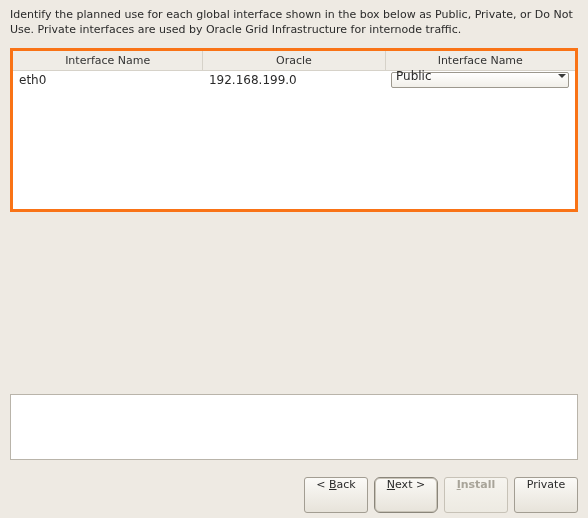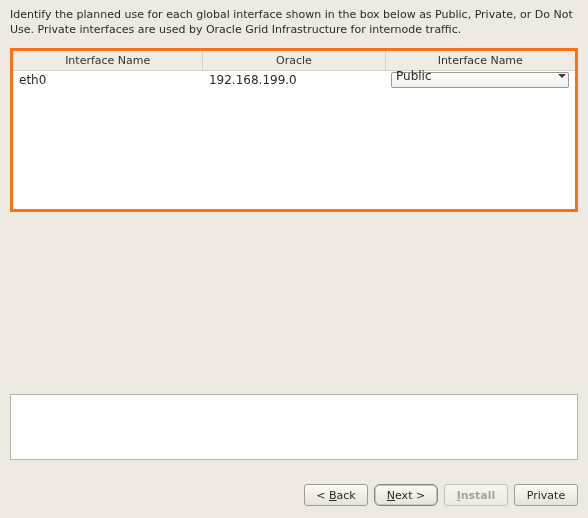--- a/index.html
+++ b/index.html
@@ -99,28 +99,27 @@
     height: 38px;
     box-sizing: border-box;
     display: flex;
     align-items: center;
     justify-content: flex-end;
     padding: 0 10px 8px 10px;
     gap: 6px;
   }
   .btn {
     min-width: 64px;
-    height: 22px;
+    height: 36px;
     border: 1px solid #a29d92;
     border-radius: 3px;
     background: linear-gradient(#fbfaf7,#e7e3da);
     font-size: 11px;
     color: #2a2a2a;
     display: inline-flex;
-    align-items: center;
     justify-content: center;
     padding: 0 10px;
     box-sizing: border-box;
     cursor: default;
   }
   .btn.default {
     border-color: #8a857a;
     box-shadow: 0 0 0 1px #c9c4b8 inset;
     border-radius: 6px;
   }

